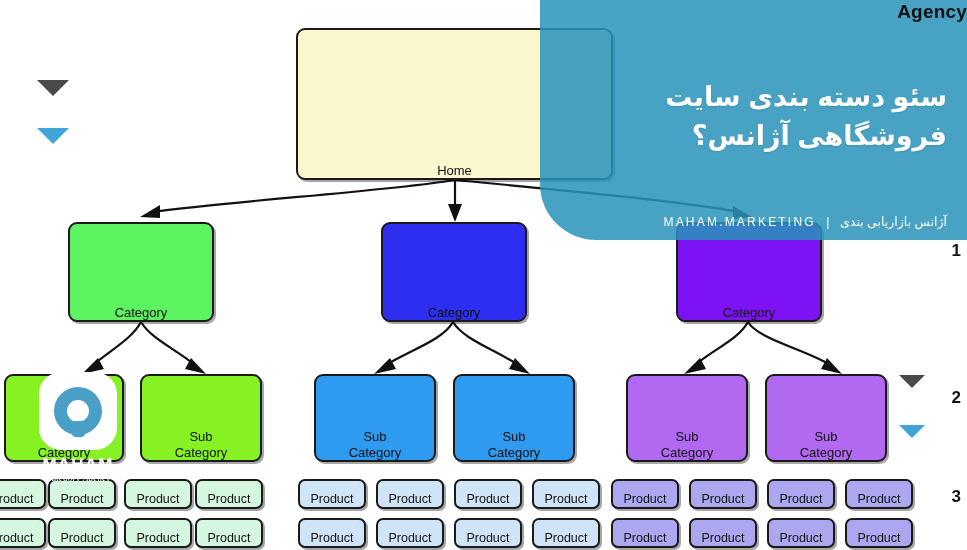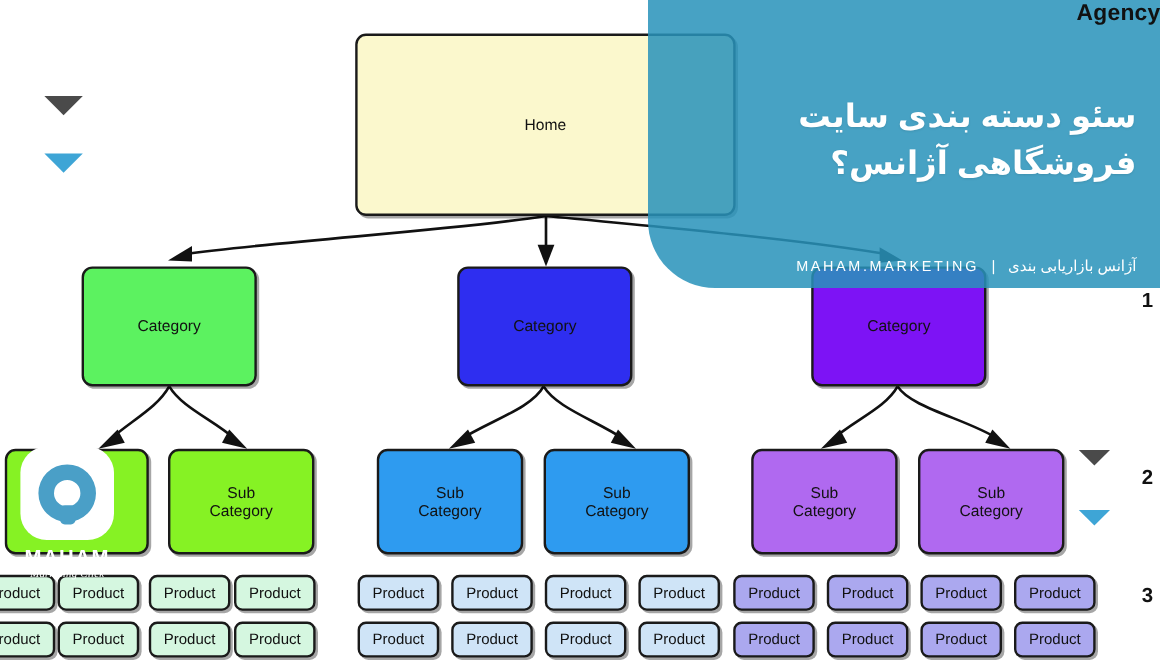--- a/index.html
+++ b/index.html
@@ -13,21 +13,21 @@
   #stage{position:absolute;left:0;top:0;width:967px;height:550px;overflow:hidden;}
 
   
   #diagram{position:absolute;left:0;top:0;width:967px;height:550px;}
 
   .node{
     position:absolute;
     box-sizing:border-box;
     border:2.5px solid #1a1a1a;
     border-radius:9px;
-    display:flex;align-items:center;justify-content:center;
+    display:flex;align-items:flex-end;justify-content:center;
     text-align:center;
     color:#111111;
     line-height:1.18;
     box-shadow:2px 2px 0 rgba(0,0,0,0.35);
     white-space:pre-line;
   }
   .node.home{font-size:13px;}
   .node.cat{font-size:13px;}
   .node.sub{font-size:13px;}
   .node.prod{font-size:12.5px;border-width:2px;border-radius:7px;}
@@ -94,21 +94,21 @@
   .tri.blue{border-top:16px solid #3ea5d6;}
   .tri.sm{
     border-left:13px solid transparent;
     border-right:13px solid transparent;
   }
   .tri.sm.dark{border-top:13px solid #4a4a4a;}
   .tri.sm.blue{border-top:13px solid #3ea5d6;}
 
   
   #watermark{
-    position:absolute;left:10px;top:372px;
+    position:absolute;left:32px;top:372px;
     width:92px;z-index:50;text-align:center;
     pointer-events:none;
   }
   #wm-mark{
     width:78px;height:78px;margin:0 auto;
     background:#ffffff;border-radius:22px;
     display:flex;align-items:center;justify-content:center;
   }
   #wm-name{
     margin-top:5px;color:#ffffff;font-weight:bold;
@@ -281,21 +281,21 @@
   </div>
 
   <div id="watermark">
     <div id="wm-mark">
       <svg width="60" height="60" viewBox="0 0 60 60" aria-hidden="true">
         <path d="M30 6 A24 24 0 1 0 30 54 A24 24 0 1 0 30 6 Z M30 19 A11 11 0 1 1 30 41 A11 11 0 1 1 30 19 Z" fill="#4a9fc7" fill-rule="evenodd"></path>
         <rect x="24" y="40" width="13" height="16" rx="4" fill="#4a9fc7"></rect>
       </svg>
     </div>
     <div id="wm-name">MAHAM</div>
-    <div id="wm-tag">Marketing Click</div>
+    <div id="wm-tag">Category Agency</div>
   </div>
 
   <div class="click-label">Agency</div>
   <div class="rail-num" style="top:241px;">1</div>
   <div class="rail-num" style="top:388px;">2</div>
   <div class="rail-num" style="top:487px;">3</div>
 
   <div class="tri dark" style="left:37px;top:80px;"></div>
   <div class="tri blue" style="left:37px;top:128px;"></div>
   <div class="tri sm dark" style="left:899px;top:375px;"></div>

